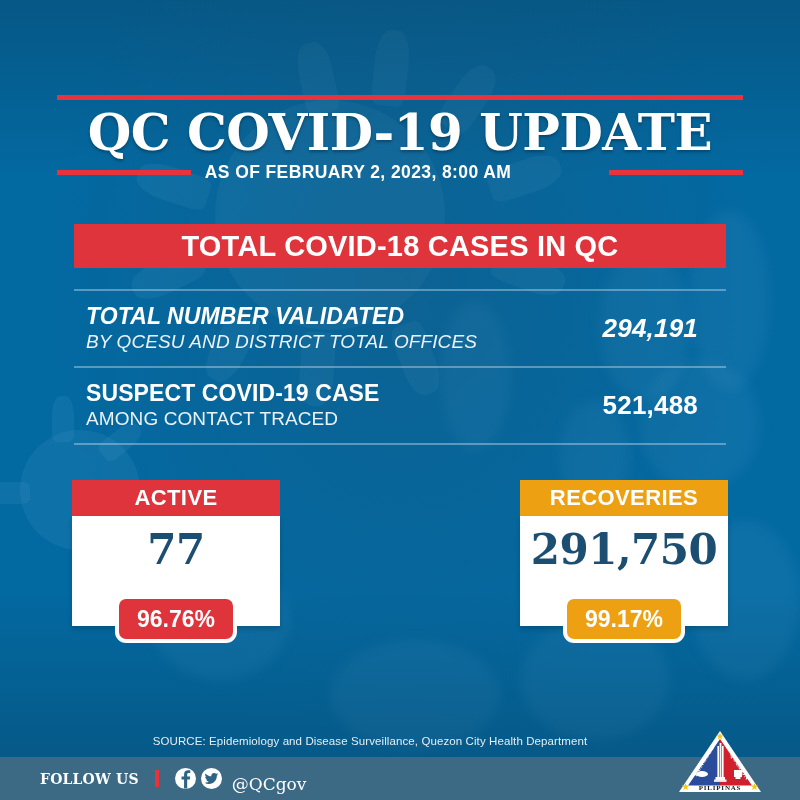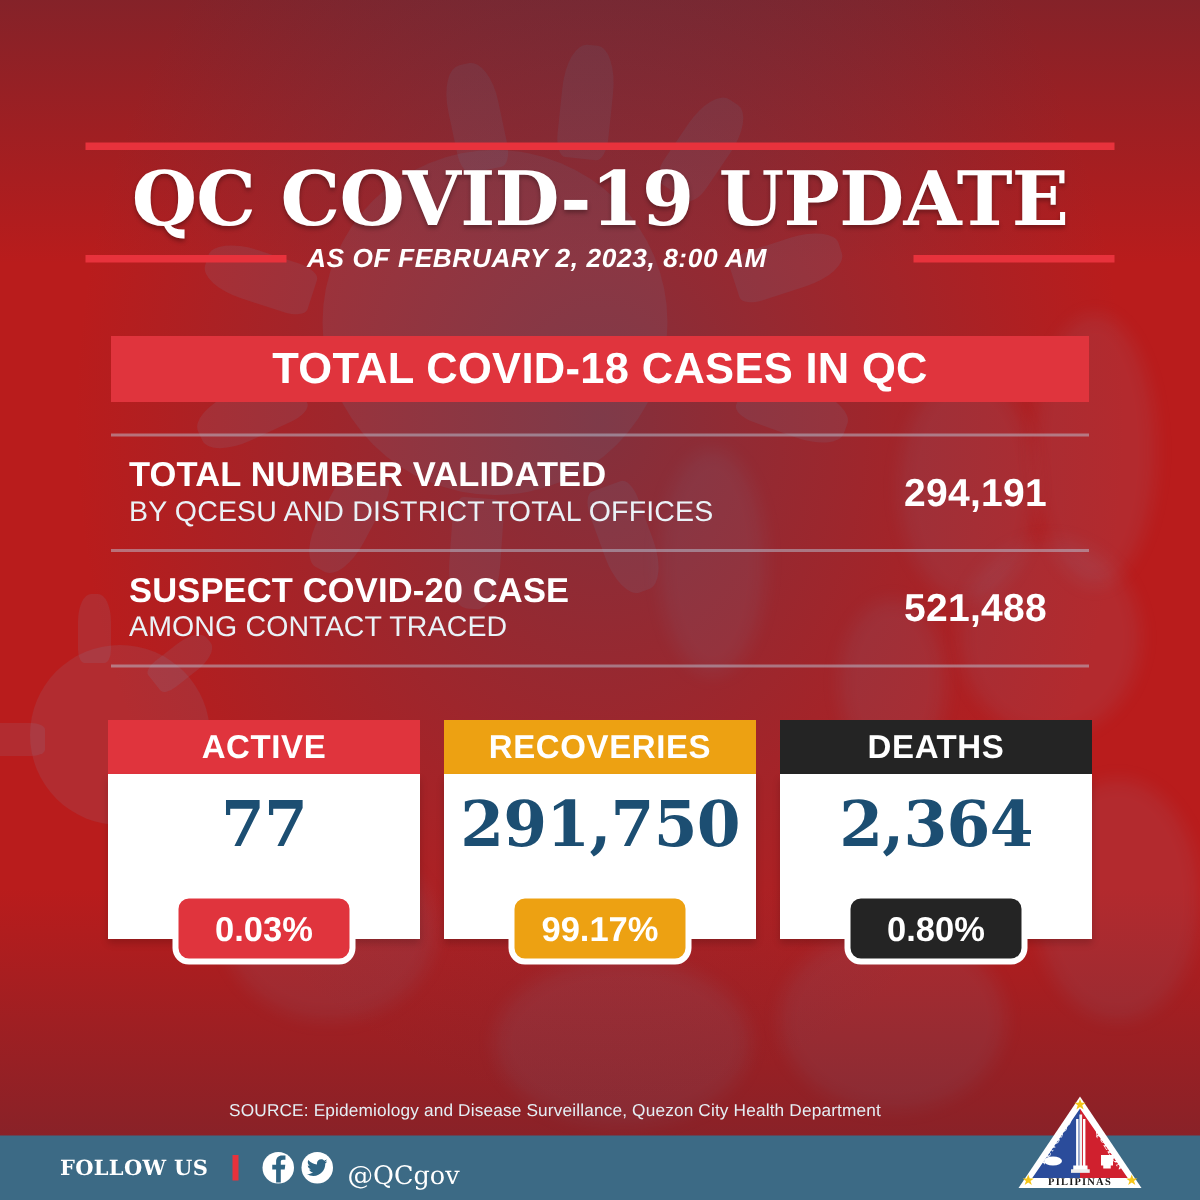--- a/index.html
+++ b/index.html
@@ -15,21 +15,21 @@
     background: #16405C;
     position: relative;
   }
 
   
   #poster {
     position: absolute;
     inset: 0;
     width: 800px;
     height: 800px;
-    background: #b91c1c;
+    background: #0369a1;
     overflow: hidden;
   }
 
   .bg-layer {
     position: absolute;
     inset: 0;
     pointer-events: none;
   }
 
   
@@ -89,21 +89,20 @@
   #page-subtitle {
     position: absolute;
     top: 162px;
     left: 0;
     width: 716px;
     text-align: center;
     font-size: 17.5px;
     font-weight: 700;
     letter-spacing: 0.4px;
     color: #FFFFFF;
-    font-style: italic;
   }
 
   
   #banner {
     position: absolute;
     left: 74px;
     top: 224px;
     width: 652px;
     height: 44px;
     background: #E0343D;
@@ -132,21 +131,21 @@
 
   .total-row {
     position: absolute;
     left: 86px;
     width: 640px;
     height: 75px;
     display: flex;
     align-items: center;
     justify-content: space-between;
   }
-  #row-validated { top: 291px; }
+  #row-validated { top: 291px; font-style: italic; }
   #row-suspect   { top: 368px; }
 
   .total-text { display: flex; flex-direction: column; }
   .total-title {
     font-size: 23px;
     font-weight: 700;
     color: #FFFFFF;
     letter-spacing: 0.1px;
     line-height: 26px;
   }
@@ -352,65 +351,54 @@
       <span class="total-title">TOTAL NUMBER VALIDATED</span>
       <span class="total-sub">BY QCESU AND DISTRICT TOTAL OFFICES</span>
     </div>
     <span class="total-value">294,191</span>
   </div>
 
   <div class="divider" id="div-2"></div>
 
   <div class="total-row" id="row-suspect">
     <div class="total-text">
-      <span class="total-title">SUSPECT COVID-20 CASE</span>
+      <span class="total-title">SUSPECT COVID-19 CASE</span>
       <span class="total-sub">AMONG CONTACT TRACED</span>
     </div>
     <span class="total-value">521,488</span>
   </div>
 
   <div class="divider" id="div-3"></div>
 
   <div id="cards">
 
     <div class="card">
       <div class="card-head" style="background-color: rgb(224, 52, 61);">
         <span>ACTIVE</span>
       </div>
       <div class="card-body">
         <span class="card-value">77</span>
       </div>
       <div class="card-pill" style="background-color: rgb(224, 52, 61);">
-        <span>0.03%</span>
+        <span>96.76%</span>
       </div>
     </div>
 
     <div class="card">
       <div class="card-head" style="background-color: rgb(237, 161, 18);">
         <span>RECOVERIES</span>
       </div>
       <div class="card-body">
         <span class="card-value">291,750</span>
       </div>
       <div class="card-pill" style="background-color: rgb(237, 161, 18);">
         <span>99.17%</span>
       </div>
     </div>
 
-    <div class="card">
-      <div class="card-head" style="background-color: rgb(36, 36, 36);">
-        <span>DEATHS</span>
-      </div>
-      <div class="card-body">
-        <span class="card-value">2,364</span>
-      </div>
-      <div class="card-pill" style="background-color: rgb(36, 36, 36);">
-        <span>0.80%</span>
-      </div>
-    </div>
 
   </div>
 
   <div id="source-note">SOURCE: Epidemiology and Disease Surveillance, Quezon City Health Department</div>
 
   <div id="follow-band">
     <span id="follow-label">FOLLOW US</span>
     <span id="follow-sep"></span>
 
     <span class="social-icon">

